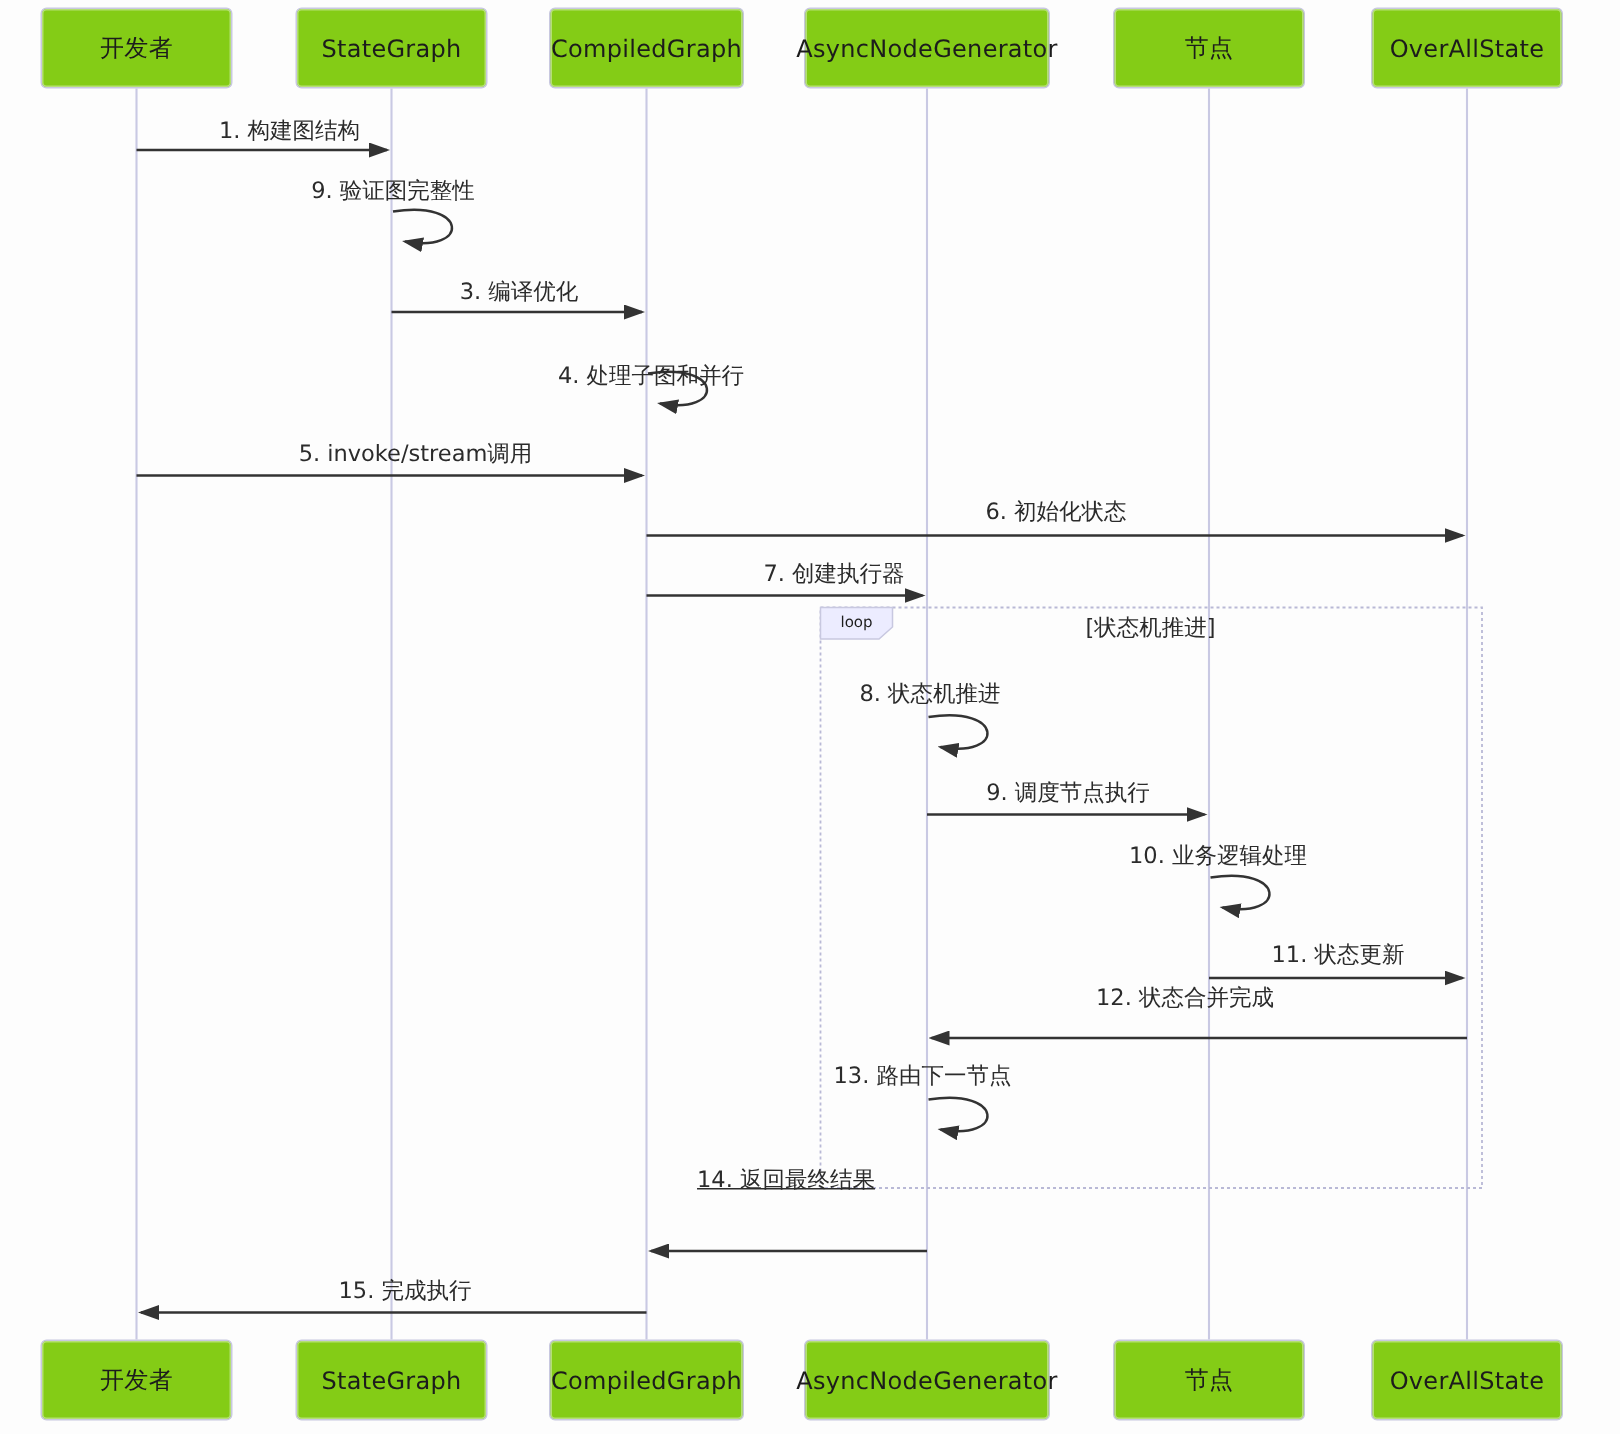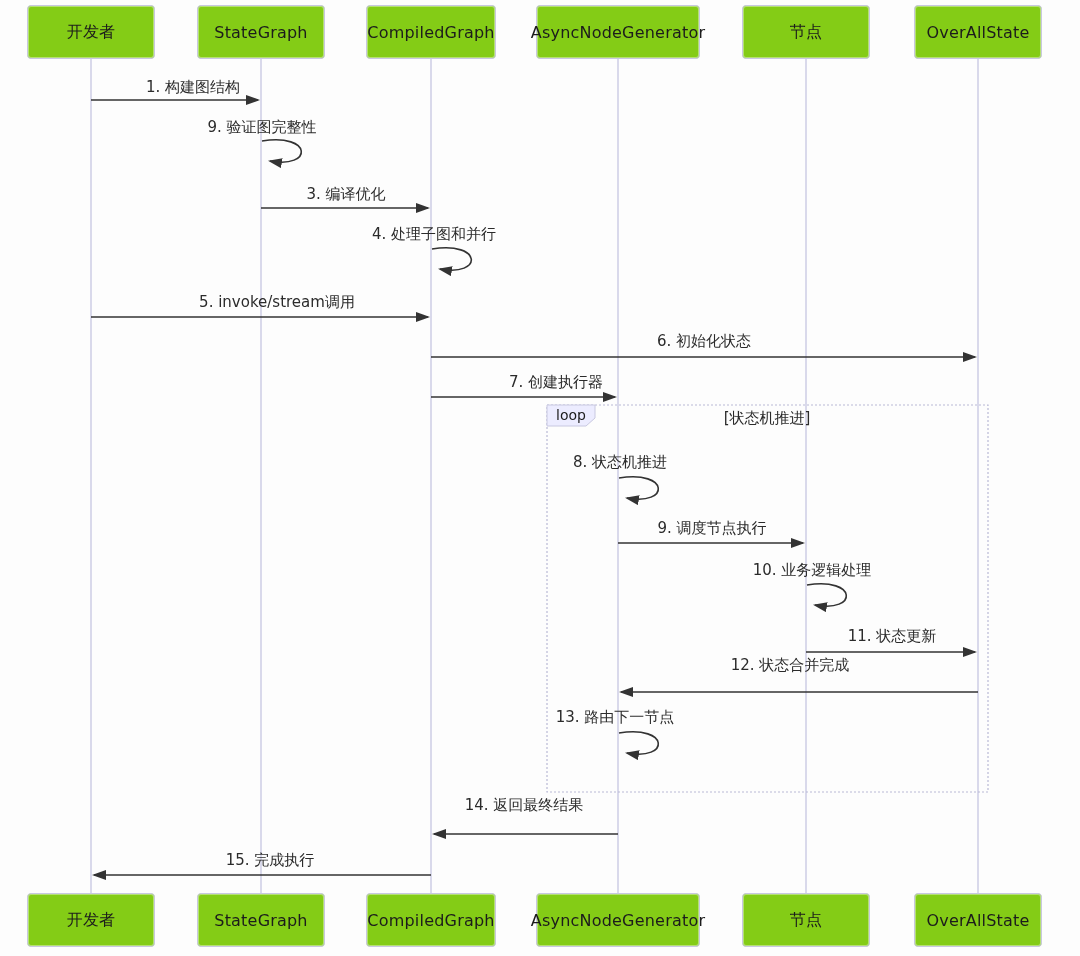--- a/index.html
+++ b/index.html
@@ -14,21 +14,21 @@
     display:flex;align-items:center;justify-content:center;
     font-size:16px;color:#1c1c1c;letter-spacing:.2px;
     box-shadow:0 0 0 1px rgba(255,255,255,.4) inset;
   }
   .msg{
     position:absolute;transform:translateX(-50%);white-space:nowrap;
     font-size:15px;color:#2b2b2b;line-height:20px;
   }
   .loop-keyword{
     position:absolute;left:549px;top:406px;width:44px;height:19px;
-    font-size:14px;color:#1c1c1c;text-align:center;line-height:19px;
+    font-size:10px;color:#1c1c1c;text-align:center;line-height:19px;
   }
   .loop-condition{
     position:absolute;left:767px;top:409px;transform:translateX(-50%);
     font-size:15px;color:#2b2b2b;white-space:nowrap;
   }
 </style>
 </head>
 <body>
 
 <div class="stage">
@@ -102,29 +102,29 @@
   <div class="actor-box" style="left:742px;top:893px;width:128px;">
       <span>节点</span>
     </div>
   <div class="actor-box" style="left:914px;top:893px;width:128px;">
       <span>OverAllState</span>
     </div>
 
   <div class="msg" style="left:180px;top:77px;margin-left:13px;">1. 构建图结构</div>
   <div class="msg" style="left:262px;top:117px;">9. 验证图完整性</div>
   <div class="msg" style="left:346px;top:184px;">3. 编译优化</div>
-  <div class="msg" style="left:434px;top:224px;">4. 处理子图和并行</div>
+  <div class="msg" style="left:434px;top:240px;">4. 处理子图和并行</div>
   <div class="msg" style="left:261px;top:292px;margin-left:16px;">5. invoke/stream调用</div>
   <div class="msg" style="left:704px;top:331px;">6. 初始化状态</div>
   <div class="msg" style="left:556px;top:372px;">7. 创建执行器</div>
   <div class="msg" style="left:620px;top:452px;">8. 状态机推进</div>
   <div class="msg" style="left:712px;top:518px;">9. 调度节点执行</div>
   <div class="msg" style="left:812px;top:560px;">10. 业务逻辑处理</div>
   <div class="msg" style="left:892px;top:626px;">11. 状态更新</div>
   <div class="msg" style="left:790px;top:655px;">12. 状态合并完成</div>
   <div class="msg" style="left:615px;top:707px;">13. 路由下一节点</div>
-  <div class="msg" style="left:524px;top:795px;">14. 返回最终结果</div>
+  <div class="msg" style="left:524px;top:776px;text-decoration:underline;">14. 返回最终结果</div>
   <div class="msg" style="left:270px;top:850px;">15. 完成执行</div>
 
   <div class="loop-keyword">loop</div>
   <div class="loop-condition">[状态机推进]</div>
 
 </div>
 
 </body></html>

